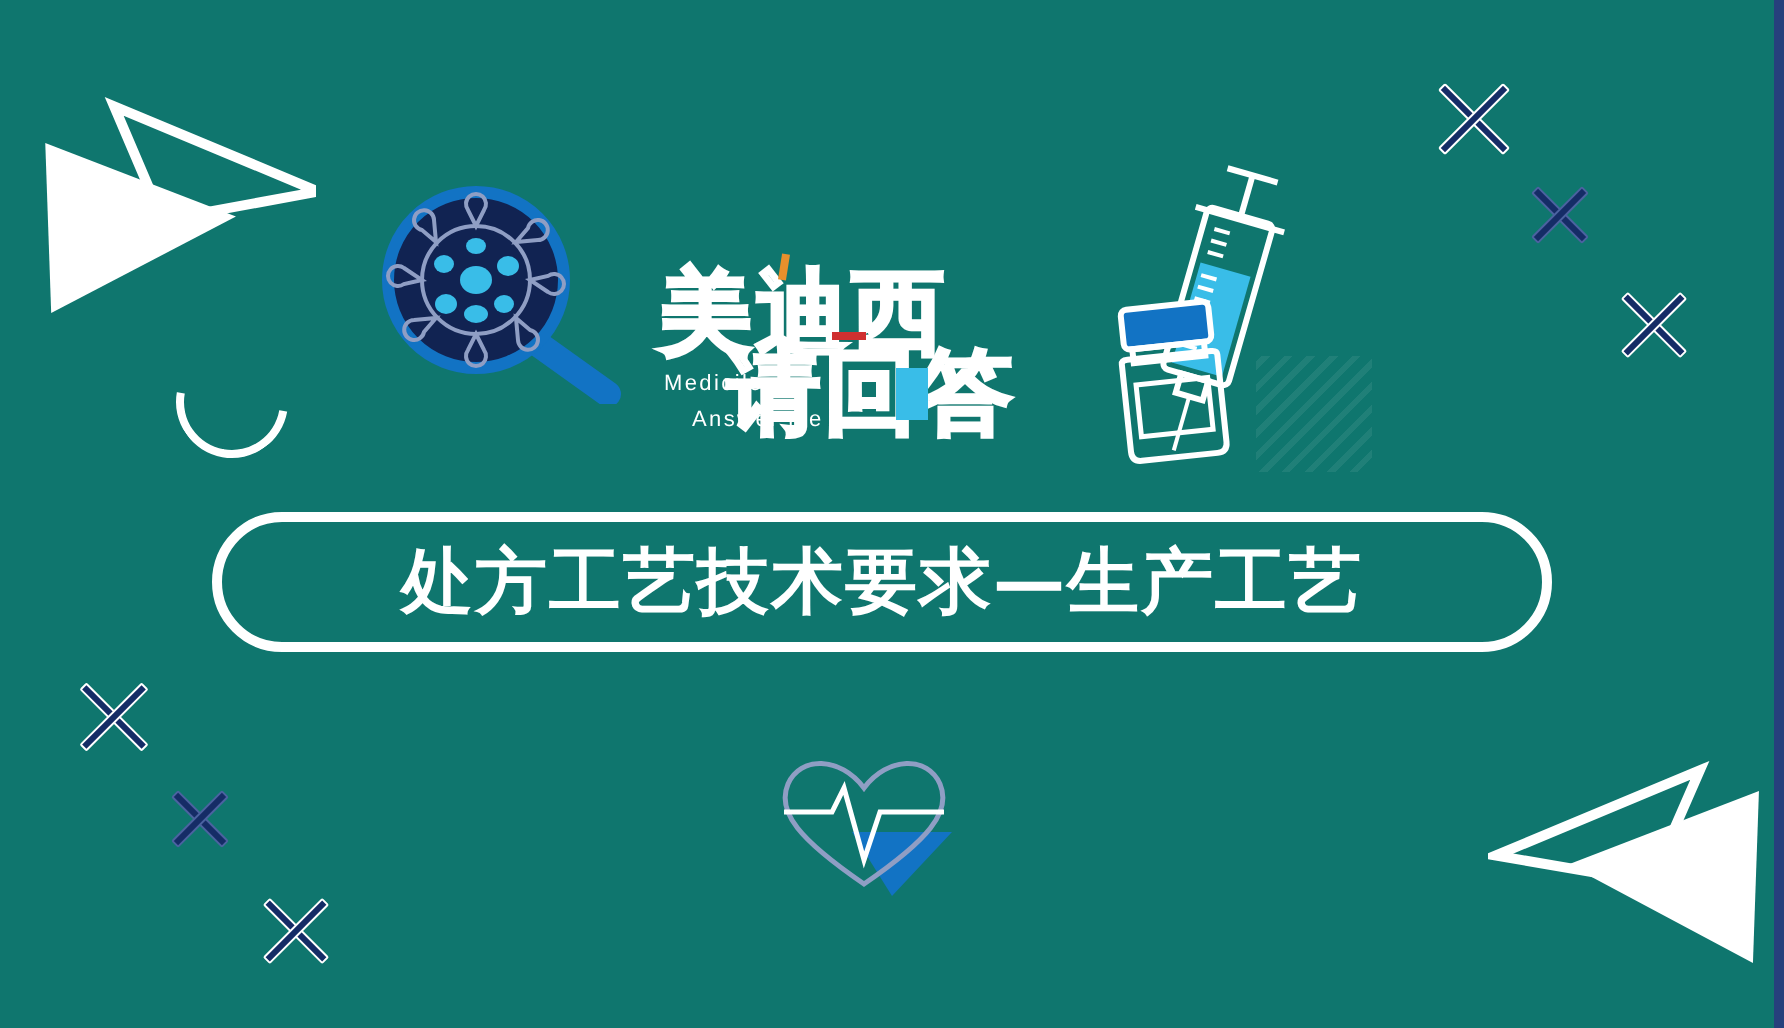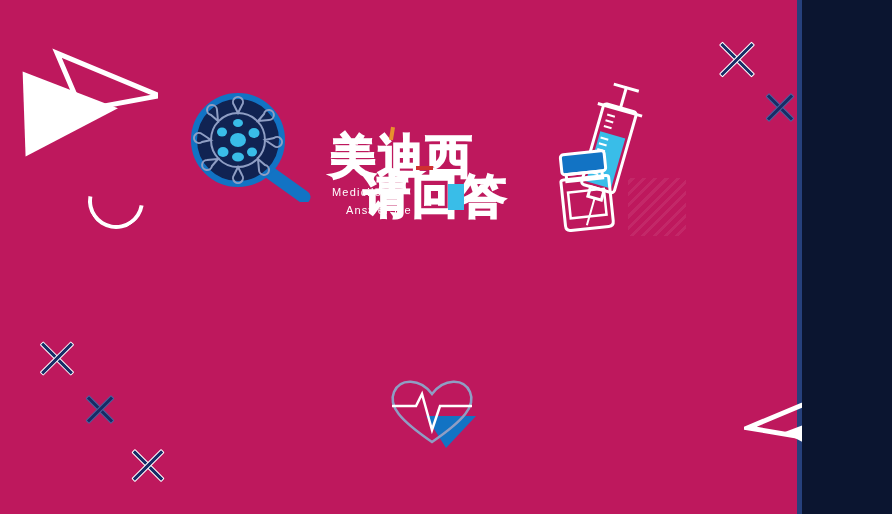--- a/index.html
+++ b/index.html
@@ -2,22 +2,22 @@
 <html><head>
 <meta charset="utf-8">
 <style>
   * { margin:0; padding:0; box-sizing:border-box; }
   html,body { background:#0b1530; }
   body {
     font-family:"Liberation Sans", sans-serif;
   }
   #stage {
     position:relative;
-    width:802px; height:514px;
-    background:#be185d;
+    width:892px; height:514px;
+    background:#0f766e;
     overflow:hidden;
   }
   .edge-strip {
     position:absolute; top:0; right:0; width:5px; height:514px;
     background:#26407c;
   }
 
   
   .xmark { position:absolute; }
   .xmark span {
@@ -234,14 +234,17 @@
     <polygon points="44,44 94,44 64,76" fill="#1273c4"></polygon>
     <path d="M50 70 C 18 48, 6 34, 12 20 C 18 6, 38 6, 50 22 C 62 6, 82 6, 88 20 C 94 34, 82 48, 50 70 Z" fill="none" stroke="#8f9ec4" stroke-width="2.5"></path>
     <polyline points="10,34 34,34 40,22 50,58 58,34 90,34" fill="none" stroke="#ffffff" stroke-width="2.5"></polyline>
   </svg>
 
   <svg class="tri-fill" style="left:744px; top:362px;" width="150" height="130" viewBox="0 0 150 130">
     <polygon points="100,70 132,18 25,46" fill="none" stroke="#ffffff" stroke-width="5" transform="translate(-20,12) rotate(-8 80 58)"></polygon>
     <polygon points="134,32 134,118 40,72" fill="#ffffff" transform="rotate(2 90 75)"></polygon>
   </svg>
 
+  <div id="title-pill">
+    <div id="title-text">处方工艺技术要求—生产工艺</div>
+  </div>
 
 </div>
 
 </body></html>

